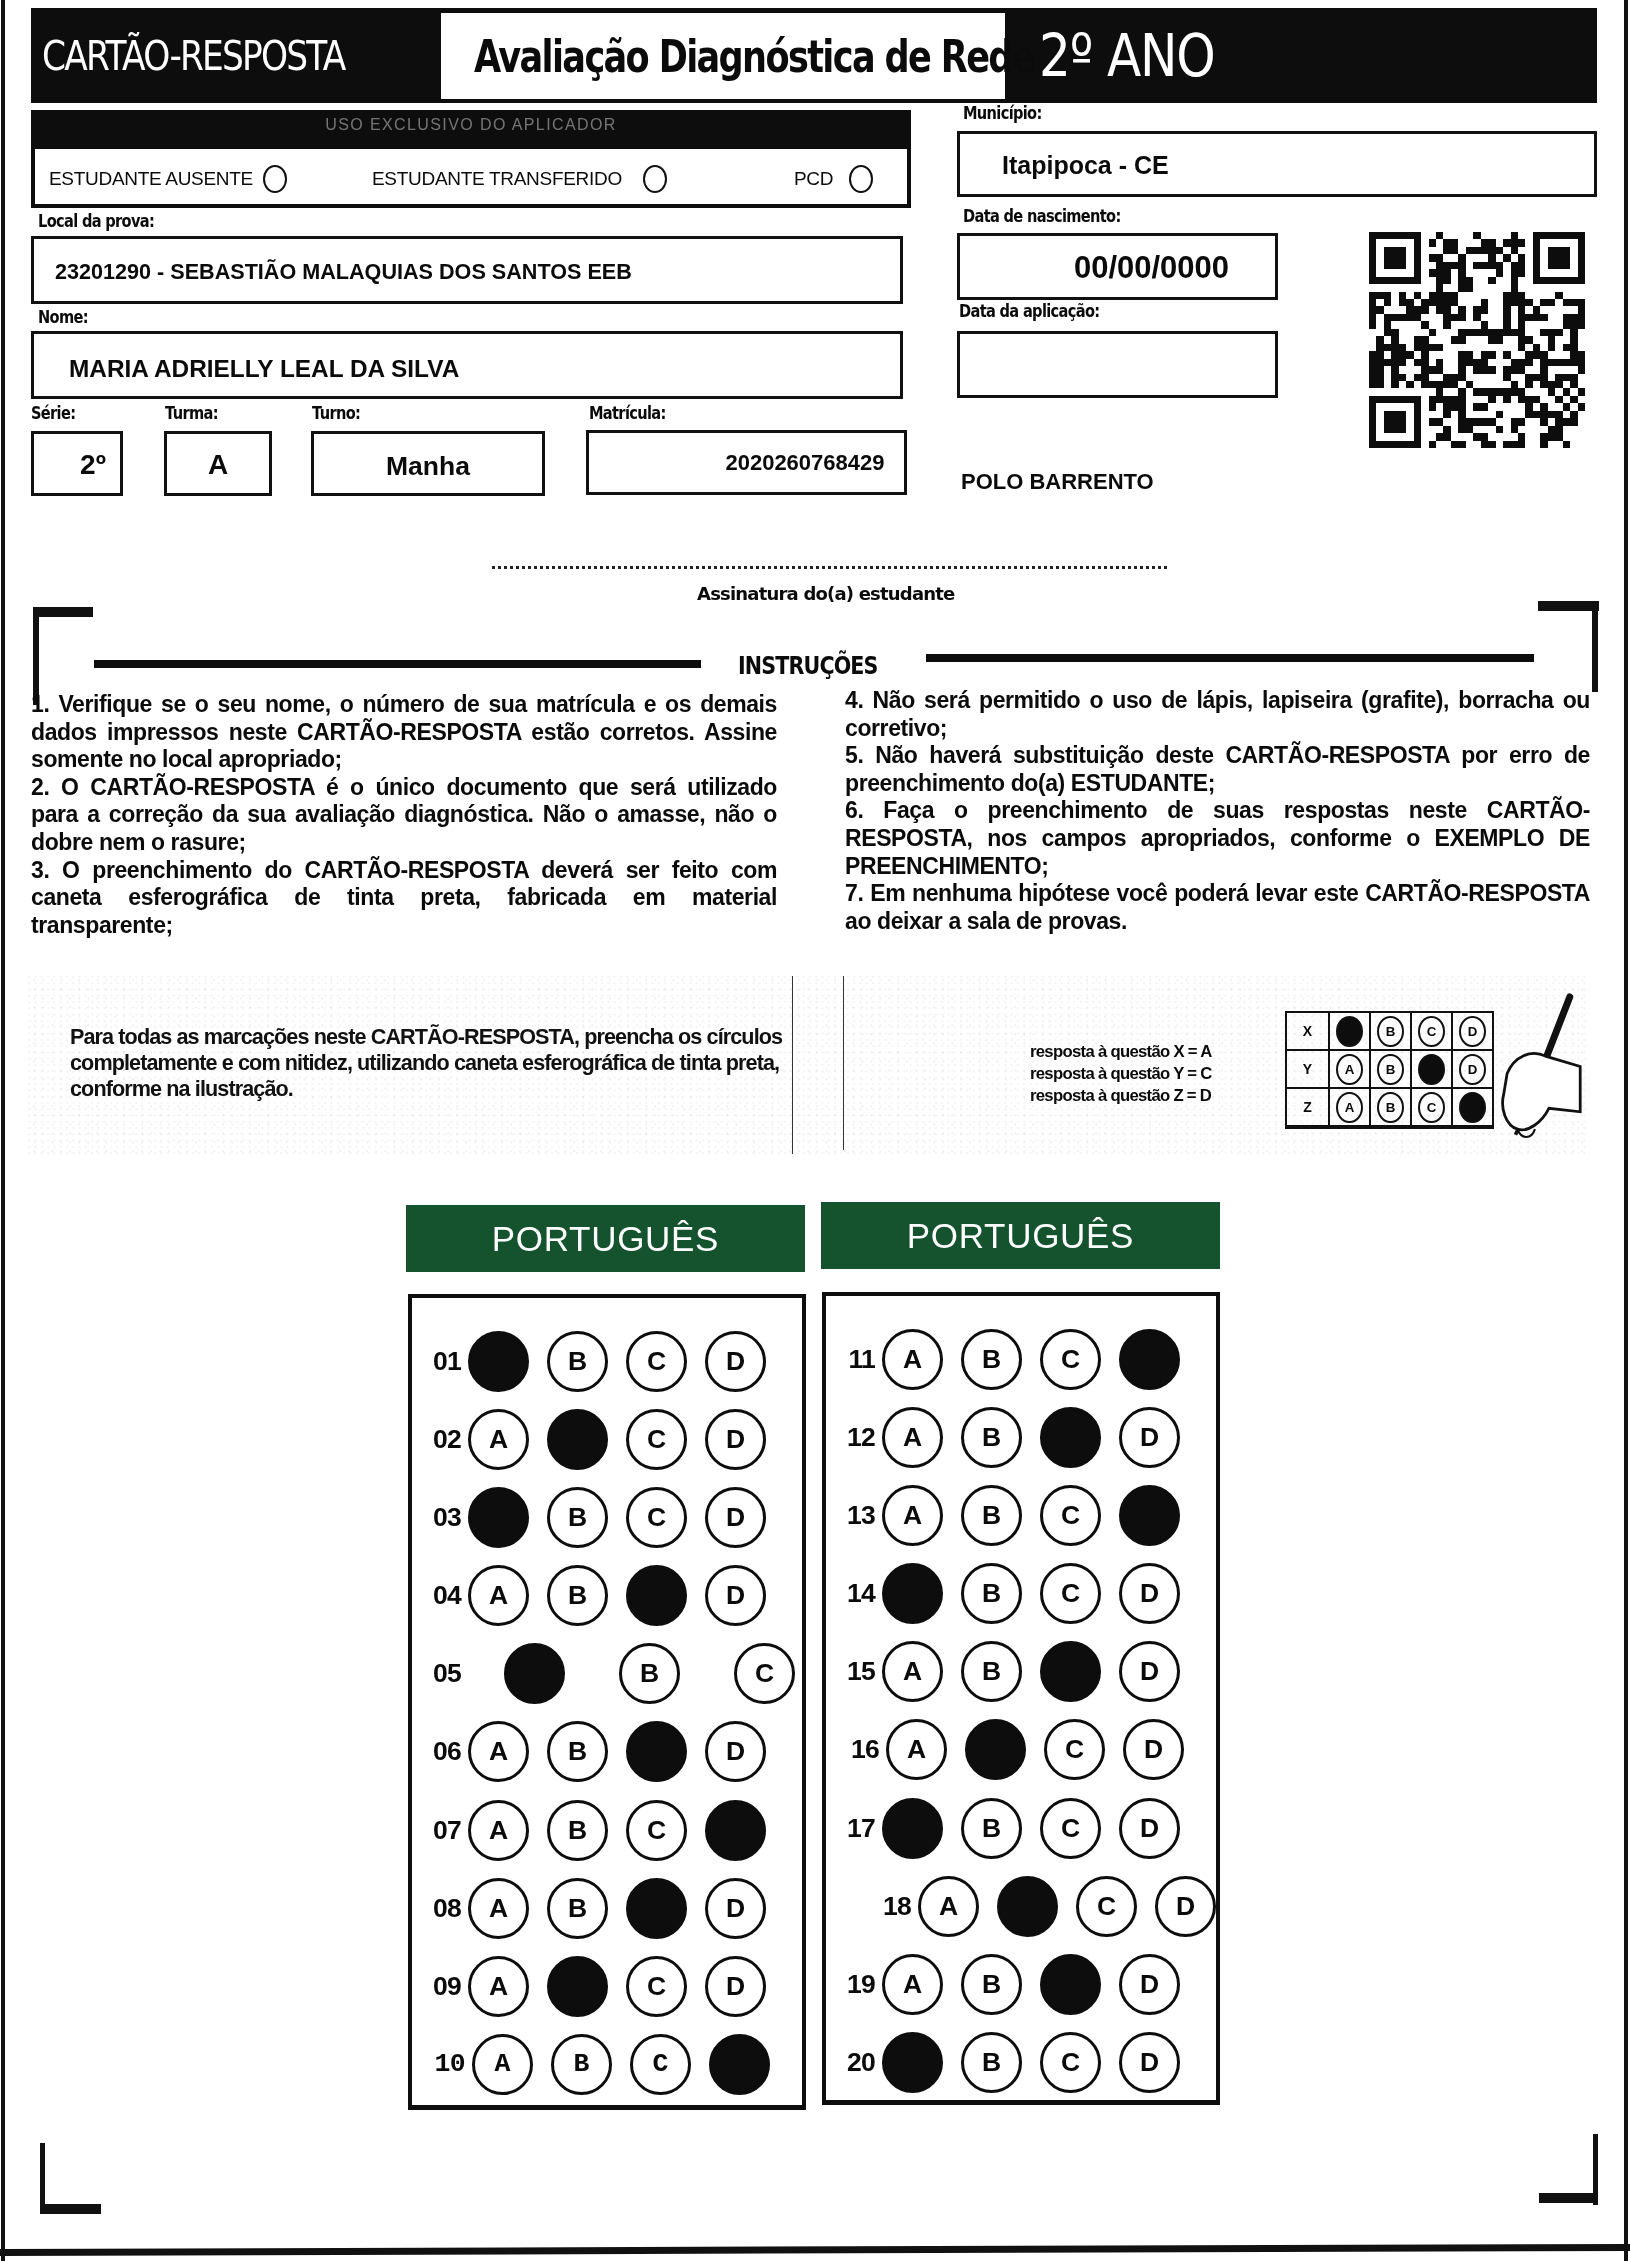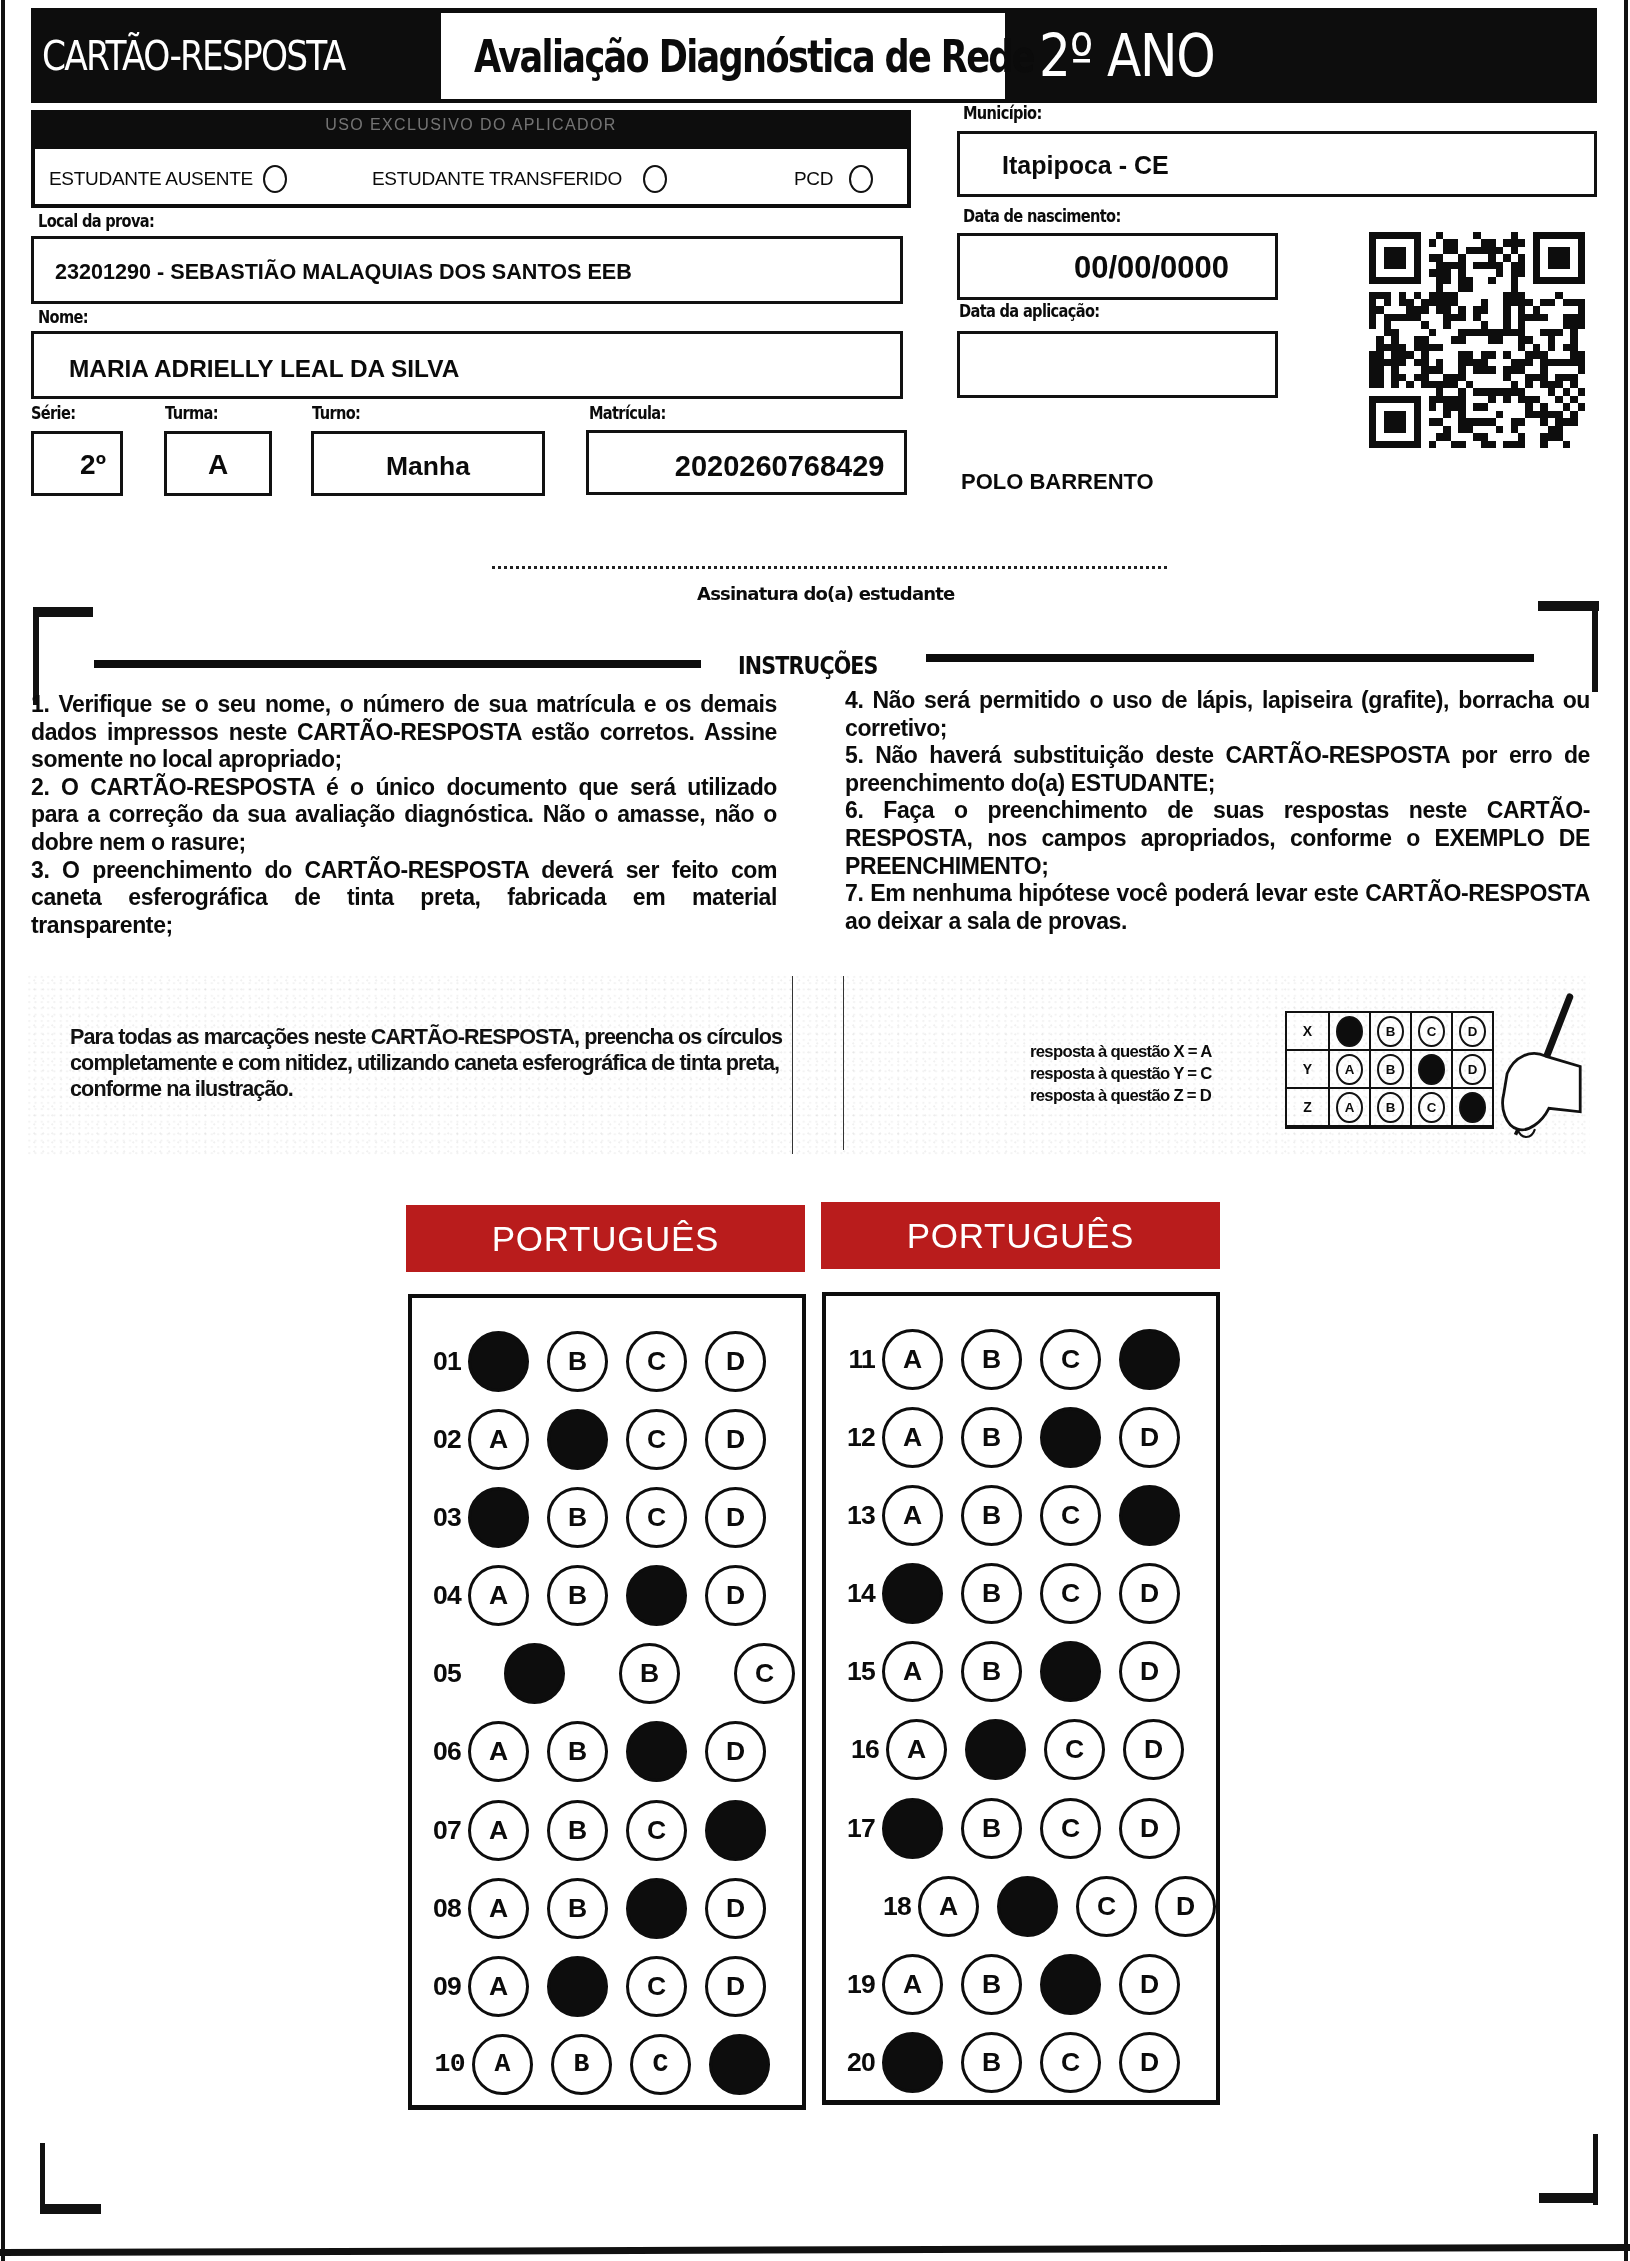--- a/index.html
+++ b/index.html
@@ -57,21 +57,21 @@
   .ex-grid { left: 1285px; top: 1011px; border: 2.8px solid #111; border-bottom-width: 4.9px; }
   .ex-row { display: flex; border-top: 2.8px solid #111; }
   .ex-row:first-child { border-top: none; }
   .ex-cell { width: 41px; height: 36px; display: flex; align-items: center; justify-content: center; border-left: 2.1px solid #111; font-weight: bold; font-size: 14px; }
   .ex-cell:first-child { border-left: none; }
   .ex-bub { width: 26.5px; height: 31px; border: 2.1px solid #111; border-radius: 50%; display: flex; align-items: center; justify-content: center; font-size: 13.3px; font-weight: bold; }
   .ex-bub.filled { background: #0d0d0d; }
   .pencil { left: 1479px; top: 990px; width: 105px; height: 167px; }
 
   
-  .subj-header { height: 67px; background: #b91c1c; color: #fff; font-size: 35px; text-align: center; line-height: 67px; letter-spacing: 0.7px; }
+  .subj-header { height: 67px; background: #14532d; color: #fff; font-size: 35px; text-align: center; line-height: 67px; letter-spacing: 0.7px; }
   .grid-box { border: 4.2px solid #0d0d0d; border-bottom-width: 5.6px; background: #fff; }
   .q-row { position: absolute; left: 0; height: 70px; display: flex; align-items: center; }
   .q-num { width: 49px; text-align: right; font-weight: bold; font-size: 26.5px; margin-right: 7px; letter-spacing: -0.7px; }
   .bubble { width: 61px; height: 61px; border: 3.5px solid #0d0d0d; border-radius: 50%; display: flex; align-items: center; justify-content: center; margin-right: 18px; font-weight: bold; font-size: 26.5px; background: #fff; }
   .bubble.filled { background: #0d0d0d; color: transparent; }
 </style>
 </head>
 <body>
 
 <div class="abs frame-left"></div>
@@ -568,21 +568,21 @@
 <div class="abs lbl" style="left:165px; top:403px;">Turma:</div>
 <div class="abs box" style="left:164px; top:431px; width:108px; height:65px;">
   <div class="abs val" style="left:0; width:100%; text-align:center; top:15.3px; font-size:28px;">A</div>
 </div>
 <div class="abs lbl" style="left:312px; top:403px;">Turno:</div>
 <div class="abs box" style="left:311px; top:431px; width:234px; height:65px;">
   <div class="abs val" style="left:0; width:100%; text-align:center; top:16.7px; font-size:26.5px;">Manha</div>
 </div>
 <div class="abs lbl" style="left:589px; top:403px;">Matrícula:</div>
 <div class="abs box" style="left:586px; top:430px; width:321px; height:65px;">
-  <div class="abs val" style="right:19.5px; top:16.7px; font-size:29px;">2020260768429</div>
+  <div class="abs val" style="right:19.5px; top:16.7px; font-size:22px;">2020260768429</div>
 </div>
 <div class="abs val" style="left:961px; top:469px; font-size:22px;">POLO BARRENTO</div>
 
 <div class="abs sig-line"></div>
 <div class="abs lbl sig-label" style="transform:none; font-size:18px;">Assinatura do(a) estudante</div>
 
 <div class="abs corner" style="left:33px; top:607px; width:60px; height:9.8px;"></div>
 <div class="abs corner" style="left:33px; top:607px; width:5.6px; height:98px;"></div>
 <div class="abs corner" style="left:1538px; top:601px; width:61px; height:9.8px;"></div>
 <div class="abs corner" style="left:1592px; top:601px; width:5.6px; height:91px;"></div>

